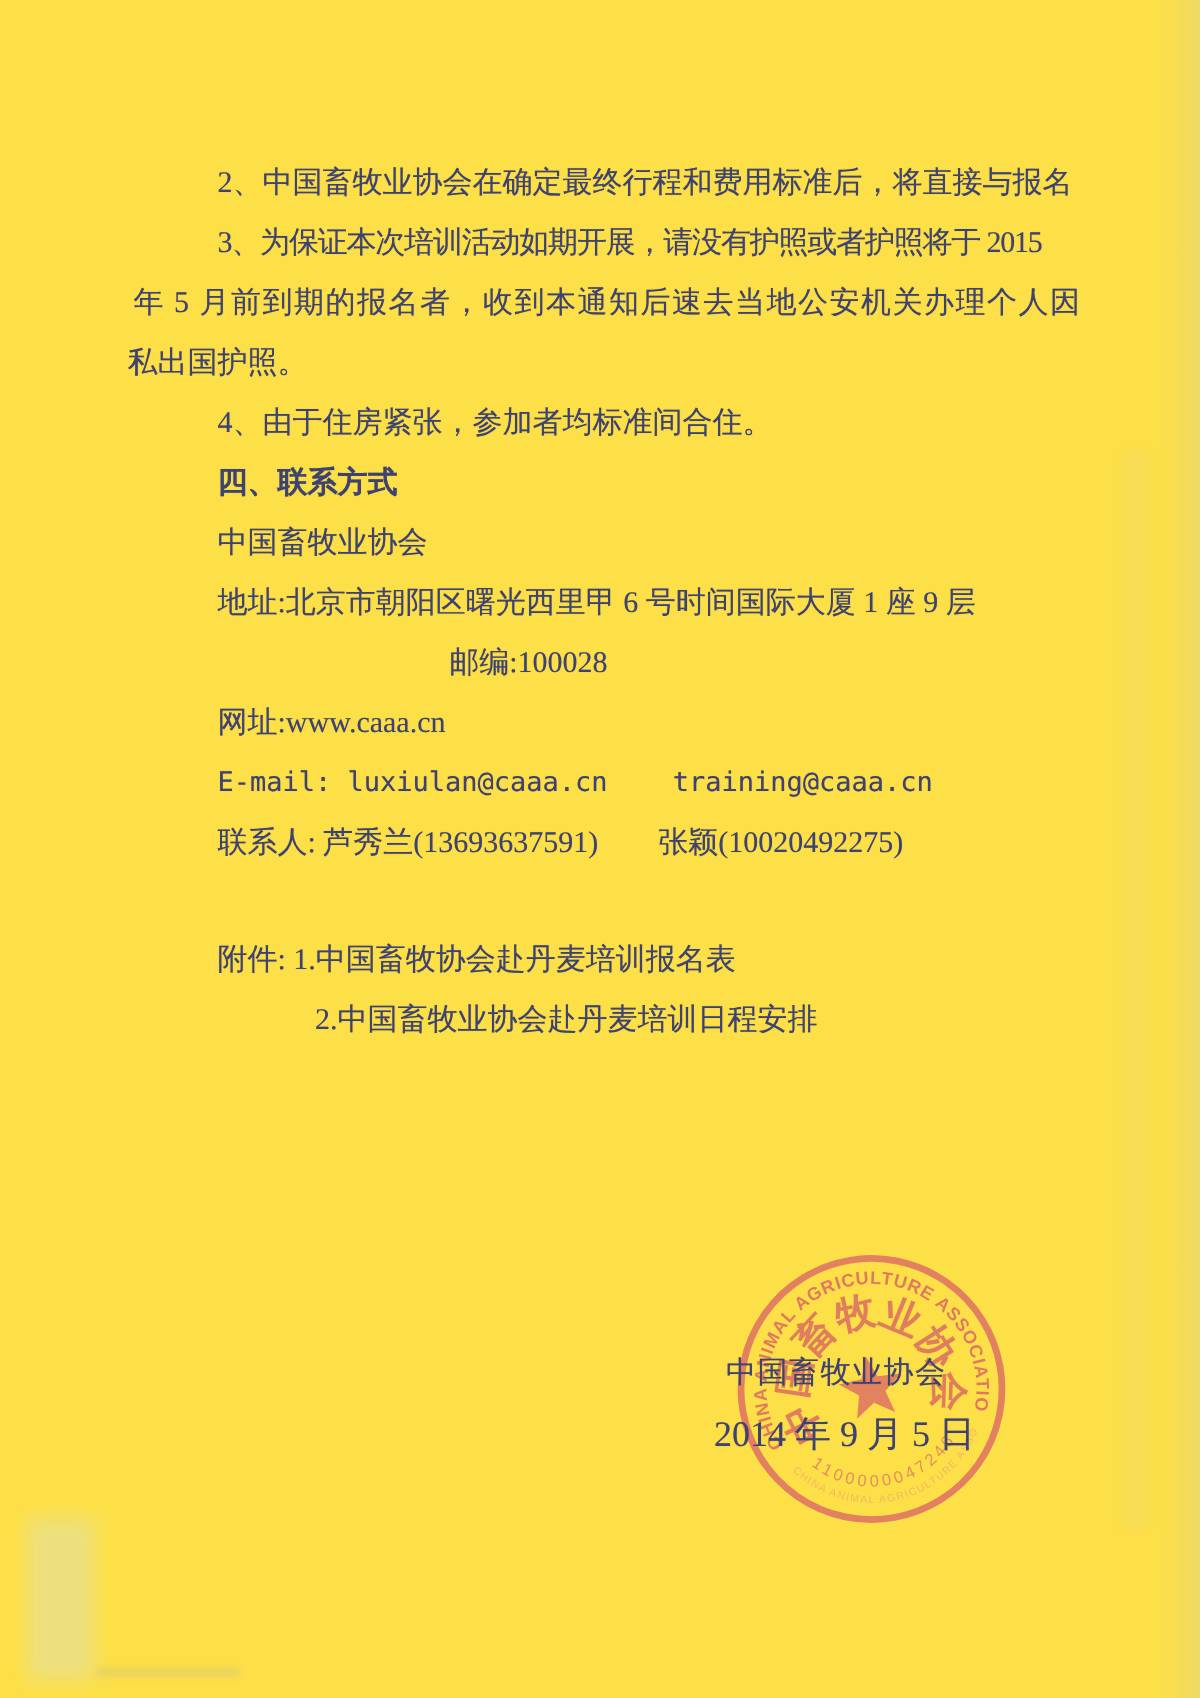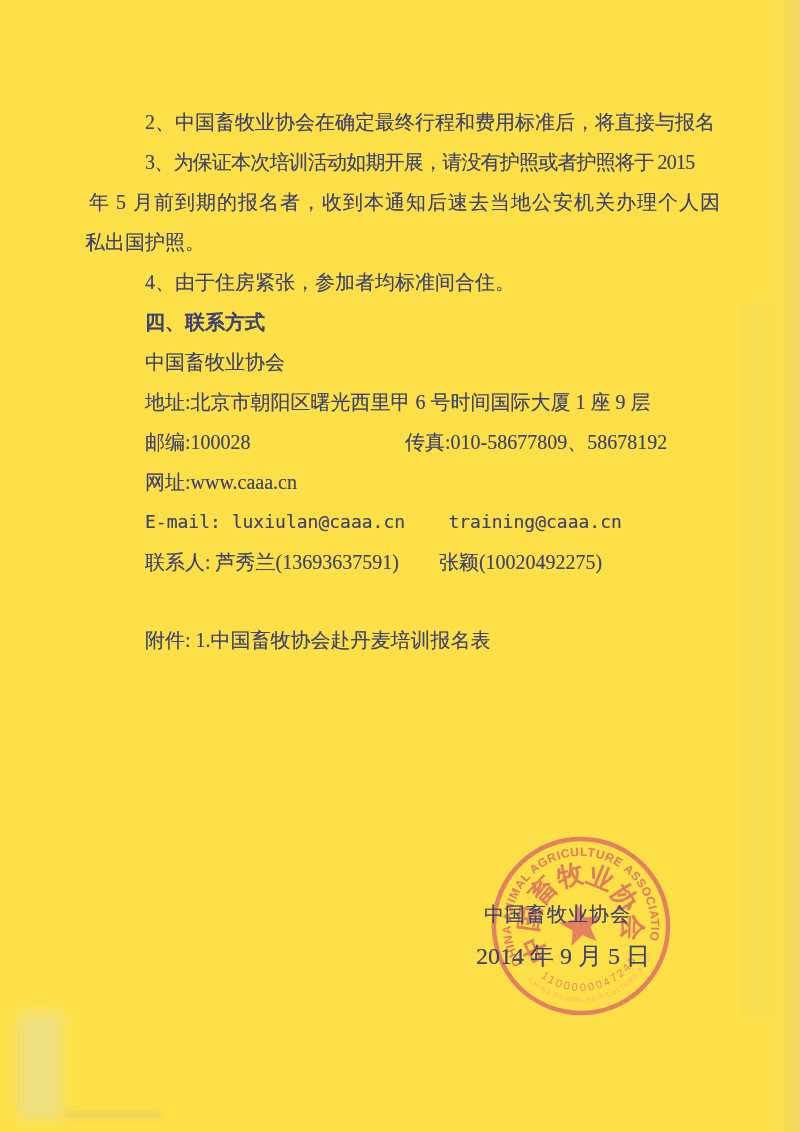--- a/index.html
+++ b/index.html
@@ -10,21 +10,21 @@
     color:#3d4270;
     font-family:"Liberation Serif","DejaVu Serif",serif;
     font-size:20px;
   }
   .line{line-height:40px;height:40px;white-space:pre;text-shadow:0 0 .6px rgba(61,66,112,.45);}
   .indent{padding-left:60px;}
   .att2{padding-left:125px;}
   .bold{font-weight:bold;}
   .ls-tight{letter-spacing:-0.8px;}
   .ls-wide{letter-spacing:1px;text-align:center;}
-  .row{display:flex;}
+  .row{display:flex;text-align:right;}
   .pc{width:260px;white-space:pre;}
   .mono{font-family:"DejaVu Sans Mono","Liberation Mono",monospace;font-size:18px;}
   .spacer{height:38px;}
   .sig-org{
     position:absolute;left:484px;top:901px;z-index:3;
     color:#3d4270;font-family:"Liberation Serif","DejaVu Serif",serif;
     font-size:20px;letter-spacing:1px;white-space:pre;text-shadow:0 0 .6px rgba(61,66,112,.45);
   }
   .sig-date{
     position:absolute;left:476px;top:940px;z-index:3;
@@ -60,27 +60,27 @@
     <div class="line indent">2、中国畜牧业协会在确定最终行程和费用标准后，将直接与报名</div>
     <div class="line indent ls-tight">3、为保证本次培训活动如期开展，请没有护照或者护照将于 2015</div>
     <div class="line ls-wide">年 5 月前到期的报名者，收到本通知后速去当地公安机关办理个人因</div>
     <div class="line">私出国护照。</div>
     <div class="line indent">4、由于住房紧张，参加者均标准间合住。</div>
     <div class="line indent bold">四、联系方式</div>
     <div class="line indent">中国畜牧业协会</div>
     <div class="line indent">地址:北京市朝阳区曙光西里甲 6 号时间国际大厦 1 座 9 层</div>
     <div class="line indent row">
       <span class="pc">邮编:100028</span>
-      <span>传真:010-58677809、58678192</span>
     </div>
     <div class="line indent">网址:www.caaa.cn</div>
     <div class="line indent mono">E-mail: luxiulan@caaa.cn    training@caaa.cn</div>
     <div class="line indent">联系人: 芦秀兰(13693637591)        张颖(10020492275)</div>
     <div class="spacer"></div>
     <div class="line indent">附件: 1.中国畜牧协会赴丹麦培训报名表</div>
+    <div class="line att2">2.中国畜牧业协会赴丹麦培训日程安排</div>
   </div>
 
   <svg class="stamp" viewBox="0 0 212 212" aria-hidden="true">
     <defs>
       <path id="arcEn" d="M 42.6 135.6 A 70 70 0 1 1 169.4 135.6"></path>
       <path id="arcNum" d="M 56.2 147.8 A 65 65 0 0 0 155.8 147.8"></path>
       <path id="arcCjk" d="M 70.8 130.7 A 43 43 0 1 1 141.2 130.7"></path>
       <path id="arcBtm" d="M 40.2 144 A 76 76 0 0 0 171.8 144"></path>
     </defs>
     <g transform="rotate(-10 106 106)">

